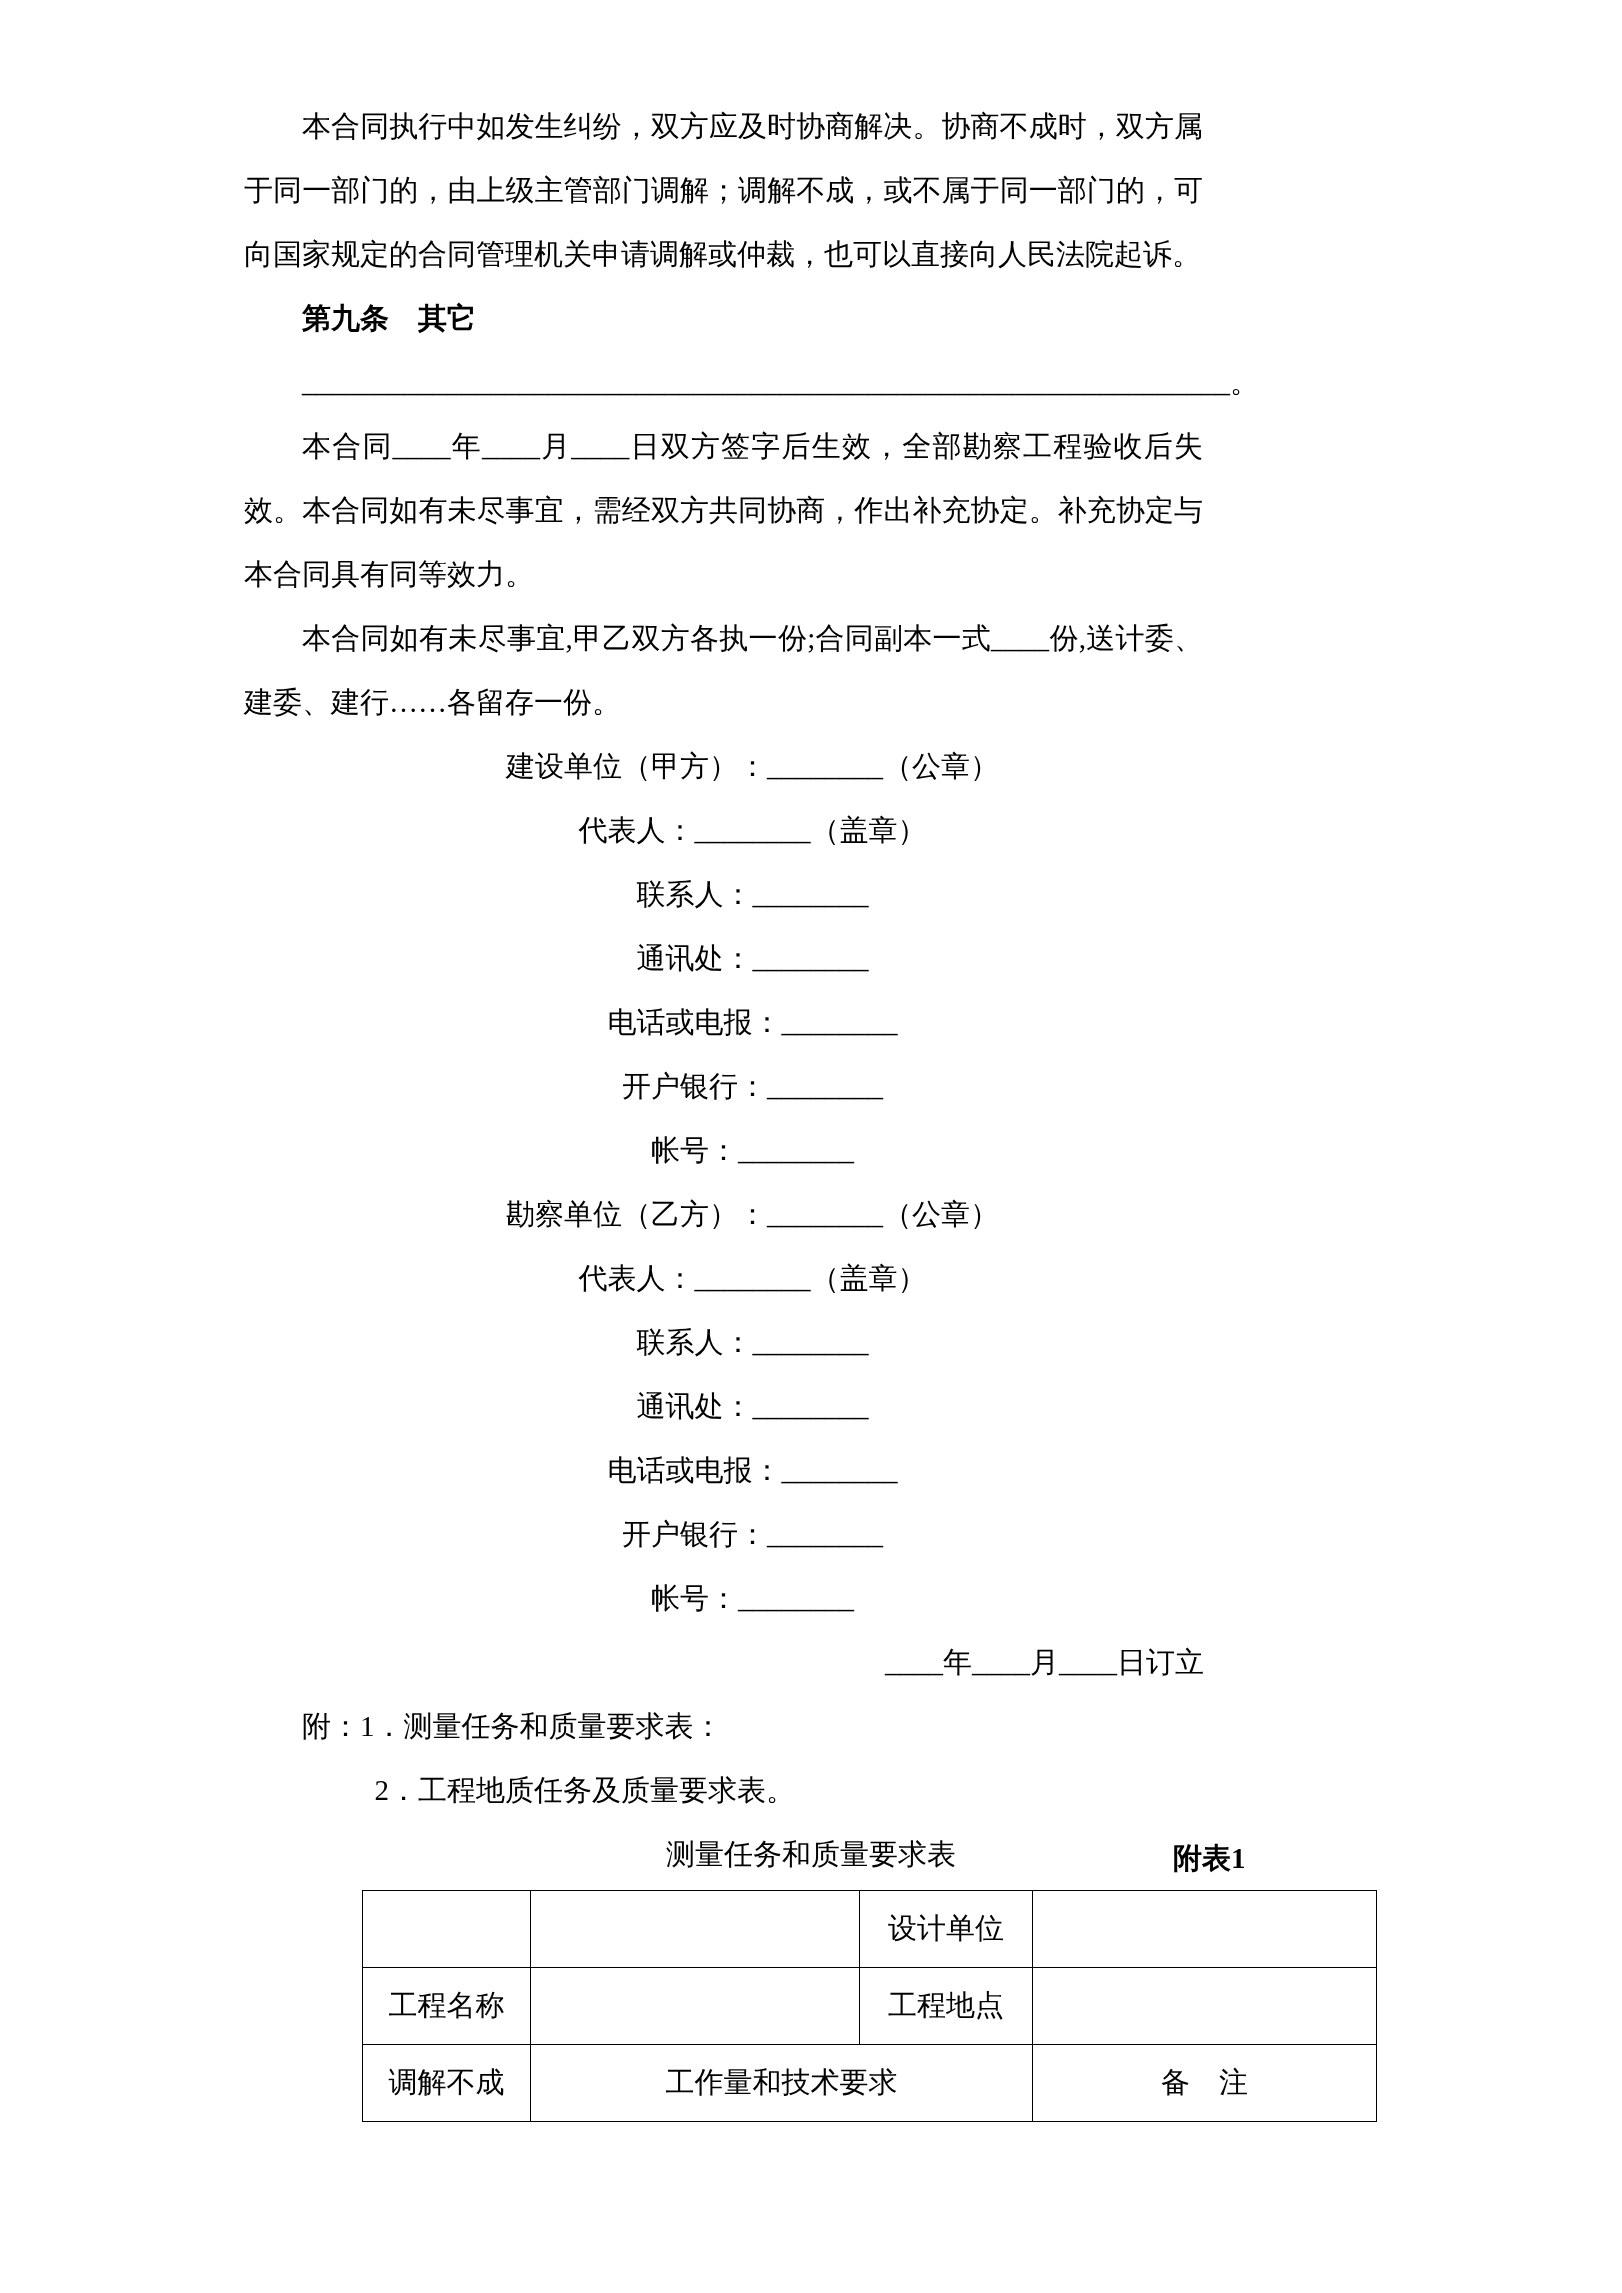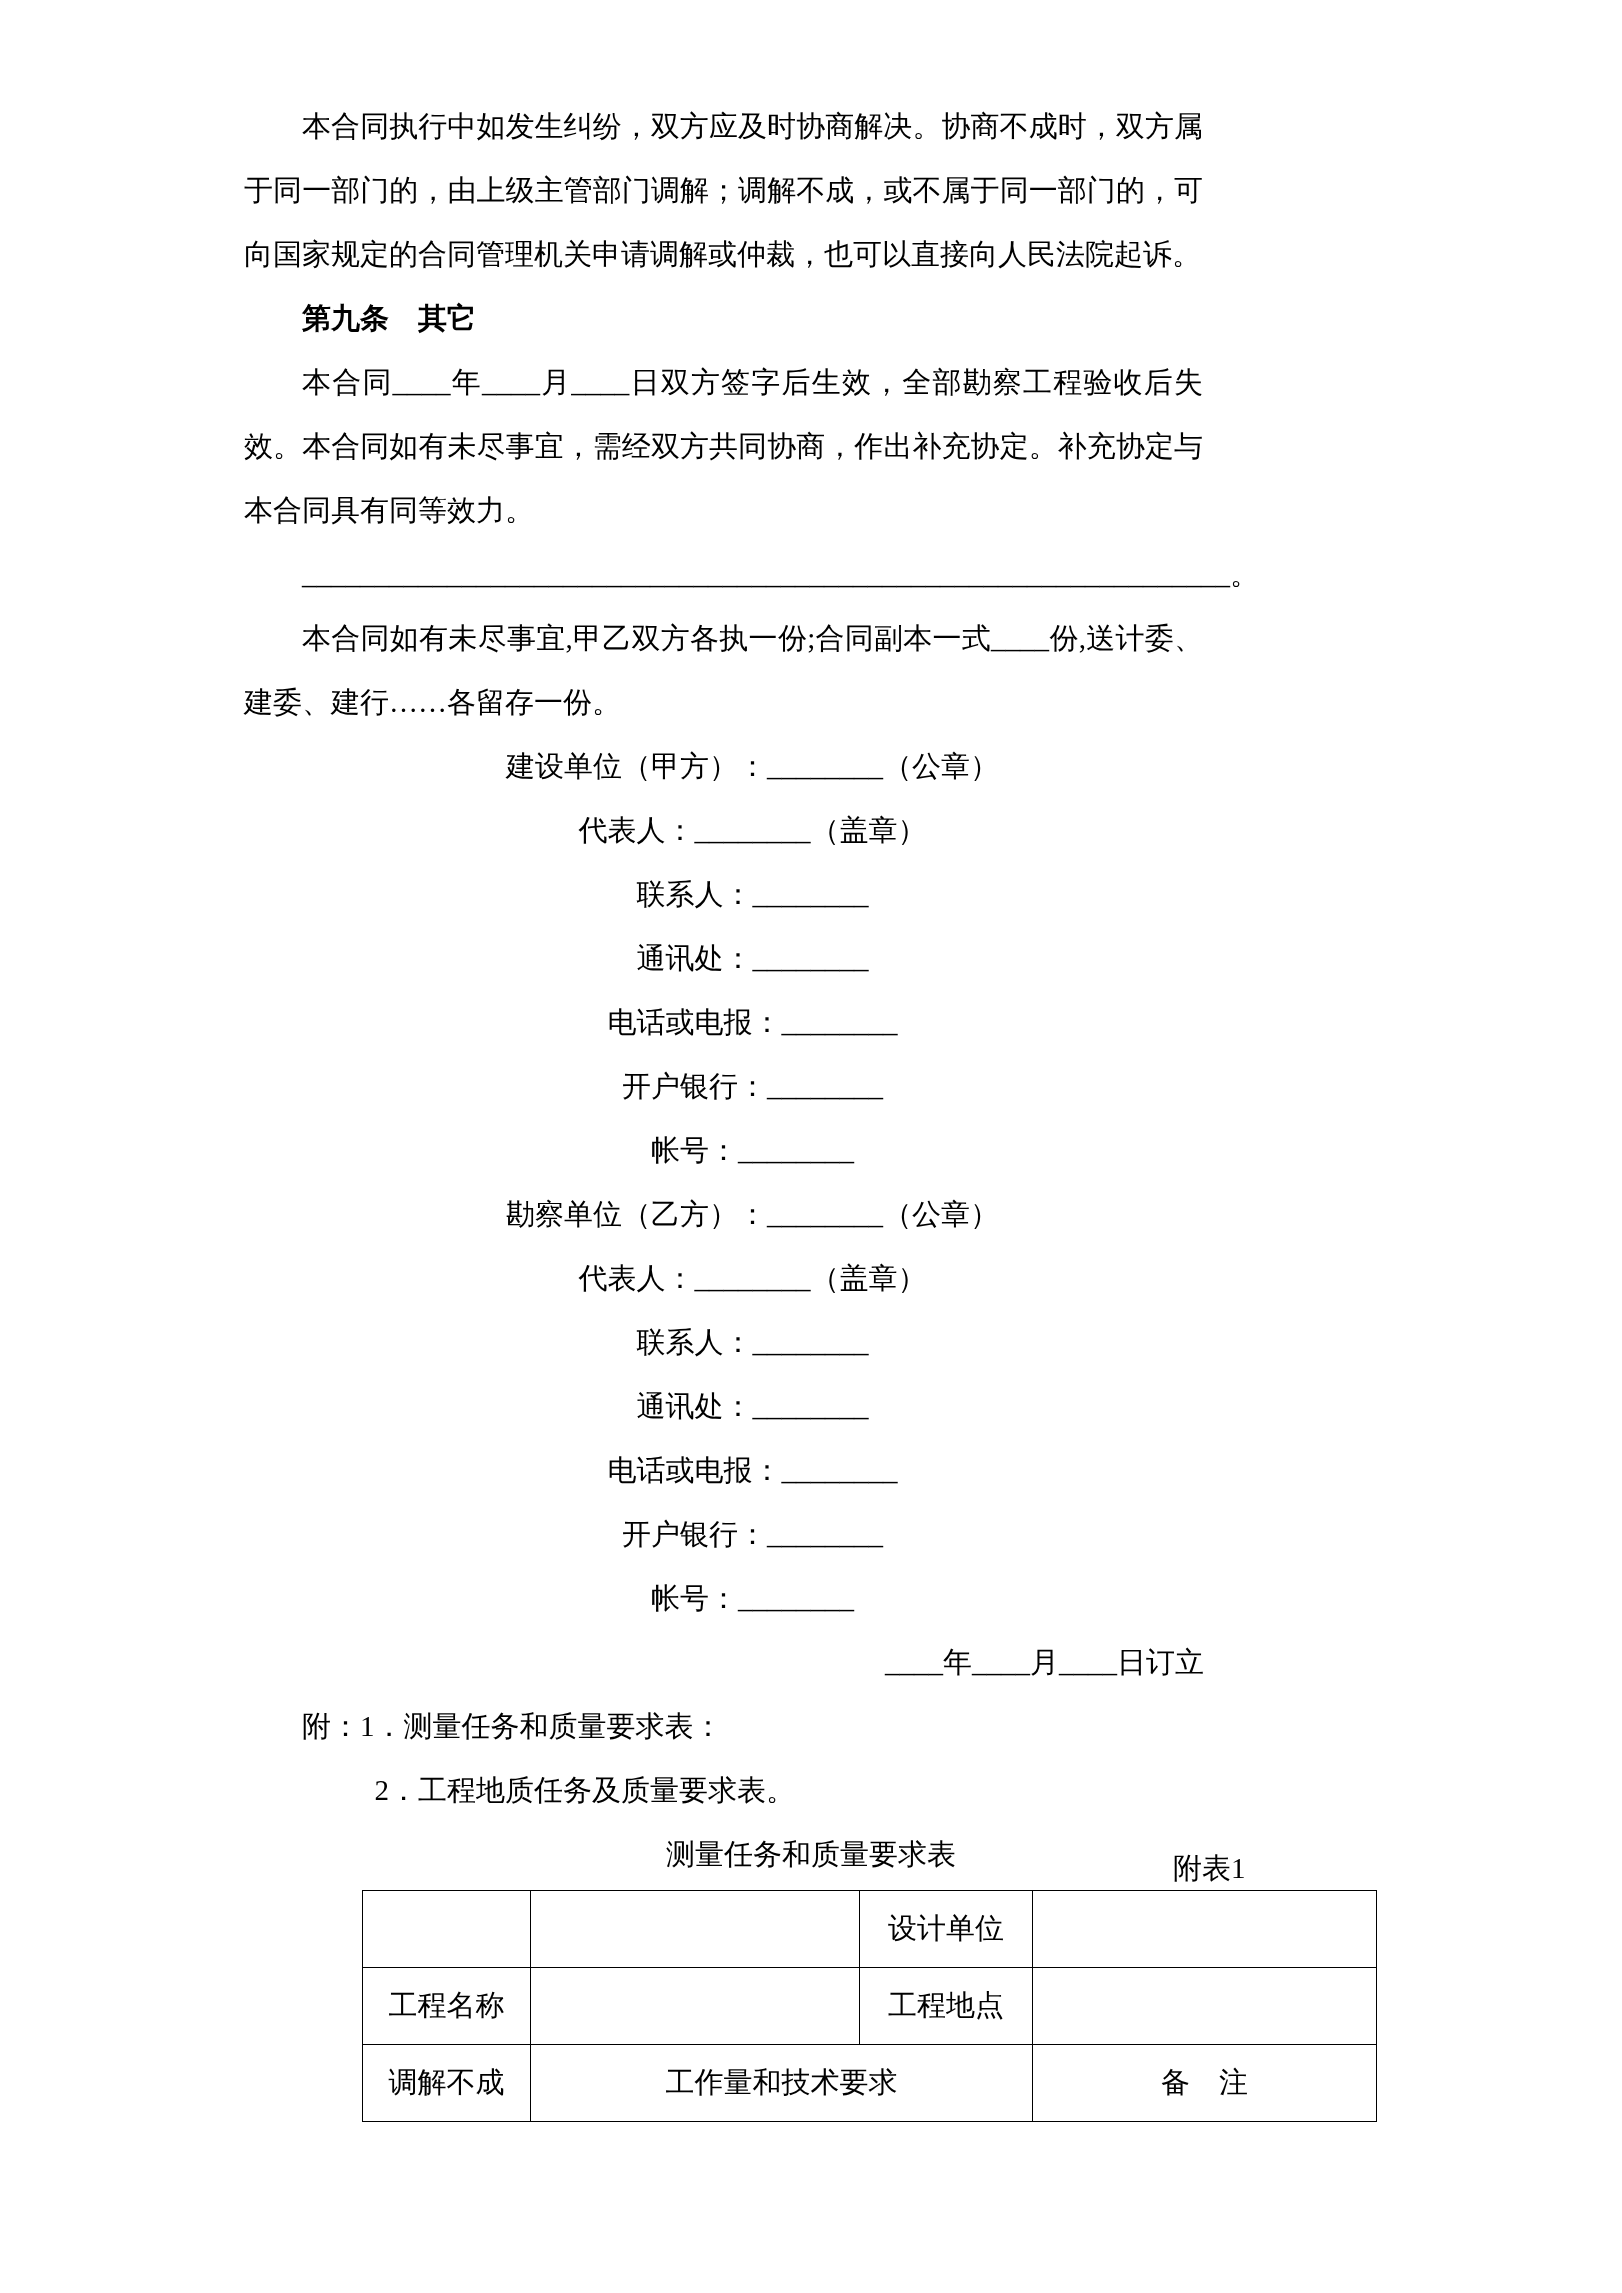--- a/index.html
+++ b/index.html
@@ -39,22 +39,23 @@
   .attach-2 { line-height: 64px; text-indent: 4.5em; }
   .table-title-row {
     position: relative;
     width: 1134px;
     line-height: 64px;
     text-align: center;
   }
   .table-tag {
     position: absolute;
     left: 929px;
-    top: 14px;
+    top: 4px;
     white-space: nowrap;
+    font-weight: bold;
   }
   table.req-table {
     border-collapse: collapse;
     table-layout: fixed;
     width: 1014px;
     margin-left: 118px;
     margin-top: 3.6px;
   }
   table.req-table td {
     border: 1.8px solid #000000;
@@ -68,23 +69,23 @@
 </style>
 </head>
 <body>
 
 <div class="page">
 
   <p class="para indent">本合同执行中如发生纠纷，双方应及时协商解决。协商不成时，双方属于同一部门的，由上级主管部门调解；调解不成，或不属于同一部门的，可向国家规定的合同管理机关申请调解或仲裁，也可以直接向人民法院起诉。</p>
 
   <p class="para indent heading">第九条　其它</p>
 
+  <p class="para indent">________________________________________________________________。</p>
+
   <p class="para indent">本合同____年____月____日双方签字后生效，全部勘察工程验收后失效。本合同如有未尽事宜，需经双方共同协商，作出补充协定。补充协定与本合同具有同等效力。</p>
-
-  <p class="para indent">________________________________________________________________。</p>
 
   <p class="para indent">本合同如有未尽事宜,甲乙双方各执一份;合同副本一式____份,送计委、建委、建行……各留存一份。</p>
 
   <div class="sig-block">
     <p class="sig-line">建设单位（甲方）：________（公章）</p>
     <p class="sig-line">代表人：________（盖章）</p>
     <p class="sig-line">联系人：________</p>
     <p class="sig-line">通讯处：________</p>
     <p class="sig-line">电话或电报：________</p>
     <p class="sig-line">开户银行：________</p>

